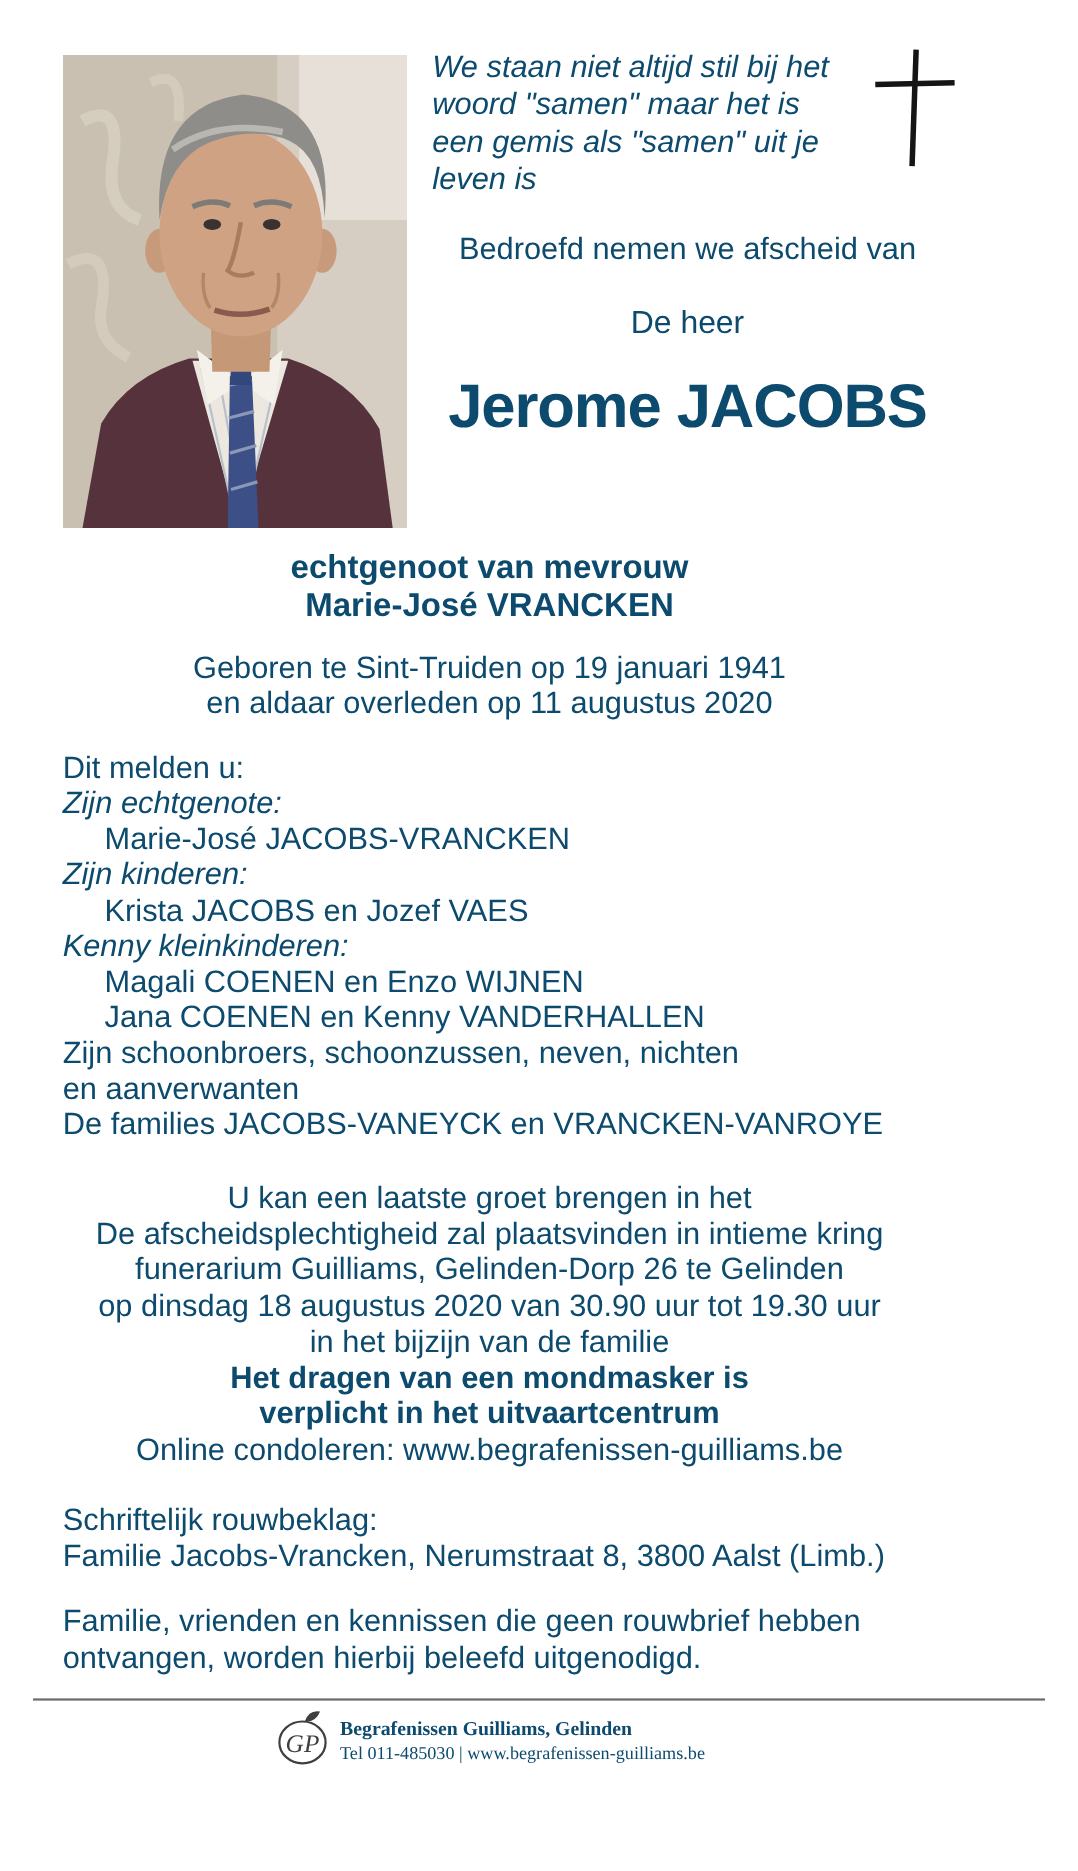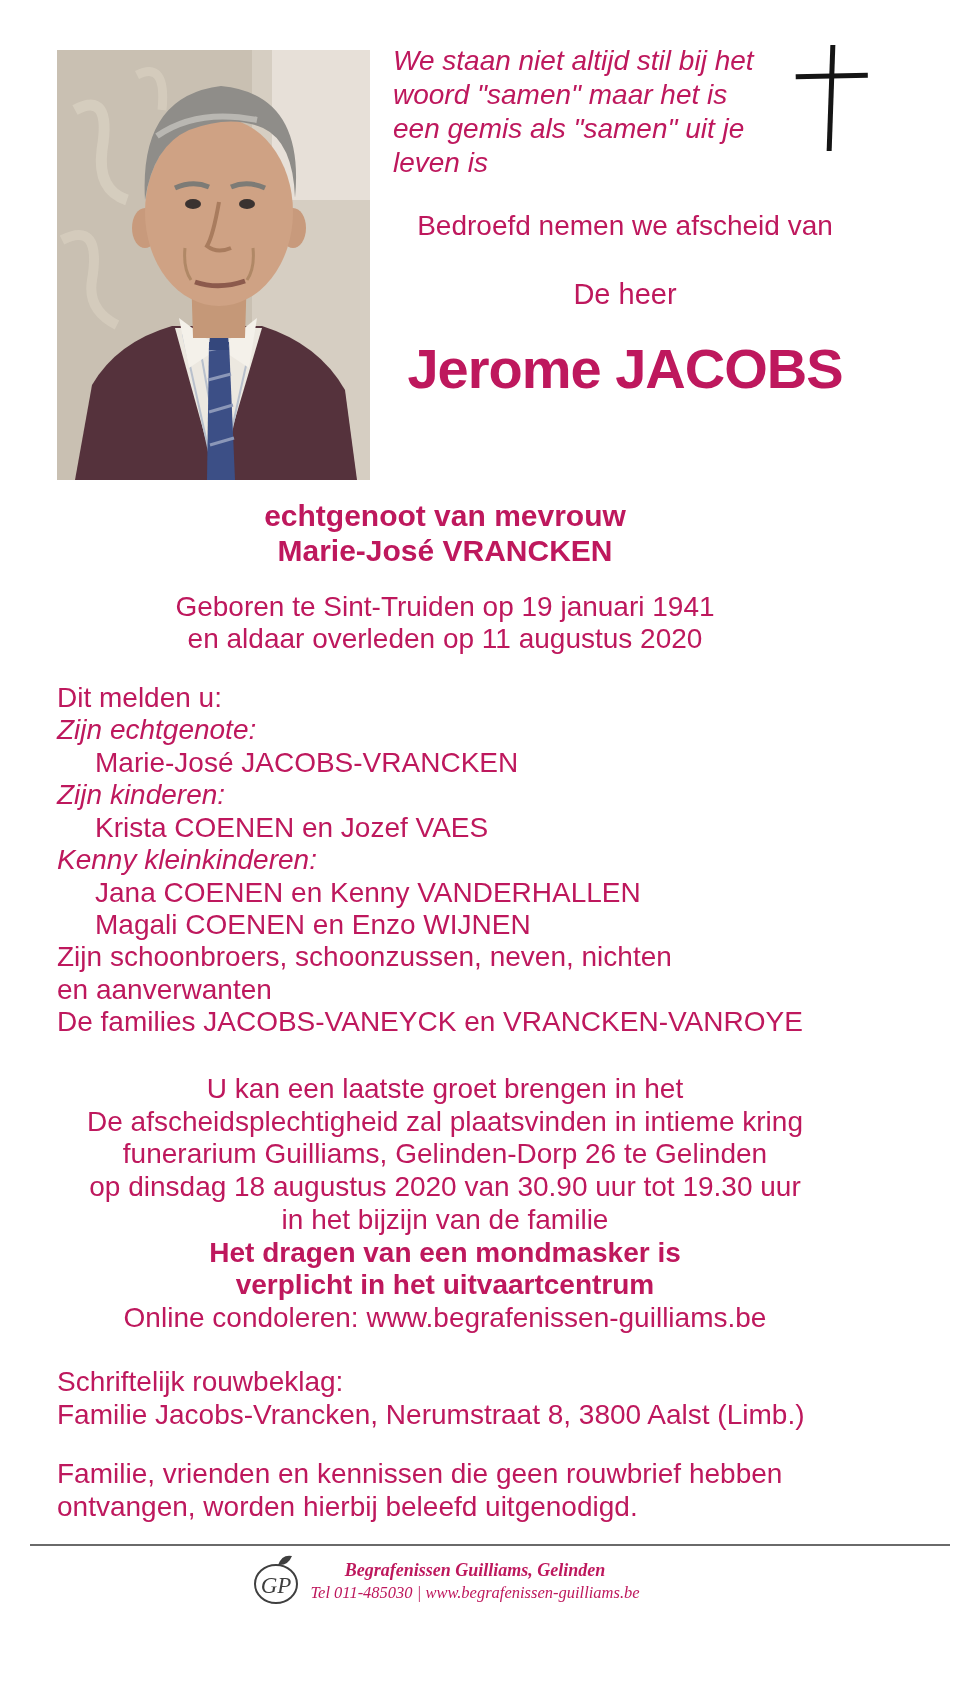--- a/index.html
+++ b/index.html
@@ -1,21 +1,21 @@
 <!DOCTYPE html>
 <html><head>
 <meta charset="utf-8">
 <style>
   html, body { margin: 0; padding: 0; background: #ffffff; }
   .card {
     position: relative;
     width: 980px;
     height: 1701px;
     background: #ffffff;
-    color: #be185d;
+    color: #0c4a6e;
     font-family: "Liberation Sans", sans-serif;
     overflow: hidden;
   }
   .ml { white-space: pre-line; }
 
   
   .header { position: relative; height: 490px; }
   .photo {
     position: absolute; left: 57px; top: 50px;
     width: 313px; height: 430px; overflow: hidden;
@@ -54,21 +54,21 @@
   .closing { margin-top: 26px; margin-left: 57px; margin-right: 60px;
              font-size: 28px; line-height: 1.17; }
 
   
   .divider { margin: 20px 30px 0 30px; border-top: 2px solid #6a6a6a; }
   .footer {
     margin-top: 6px; display: flex; justify-content: center; align-items: center;
     gap: 8px; transform: translateX(-45px);
     font-family: "Liberation Serif", serif;
   }
-  .footer-text { text-align: center; font-style: italic; }
+  .footer-text { text-align: left; }
   .footer-company { font-weight: 700; font-size: 18px; }
   .footer-contact { font-size: 16.5px; margin-top: 2px; }
 </style>
 </head>
 <body>
 
 <div class="card">
 
   <div class="header">
 
@@ -149,25 +149,25 @@
   <div class="centered birth ml">Geboren te Sint-Truiden op 19 januari 1941
 en aldaar overleden op 11 augustus 2020</div>
 
   <div class="family">
     <div>Dit melden u:</div>
 
     <div class="italic">Zijn echtgenote:</div>
     <div class="member">Marie-José JACOBS-VRANCKEN</div>
 
     <div class="italic">Zijn kinderen:</div>
-    <div class="member">Krista COENEN en Jozef VAES</div>
+    <div class="member">Krista JACOBS en Jozef VAES</div>
 
     <div class="italic">Kenny kleinkinderen:</div>
+    <div class="member">Magali COENEN en Enzo WIJNEN</div>
     <div class="member">Jana COENEN en Kenny VANDERHALLEN</div>
-    <div class="member">Magali COENEN en Enzo WIJNEN</div>
 
     <div class="ml">Zijn schoonbroers, schoonzussen, neven, nichten
 en aanverwanten</div>
     <div>De families JACOBS-VANEYCK en VRANCKEN-VANROYE</div>
   </div>
 
   <div class="centered ceremony">
     <div>U kan een laatste groet brengen in het</div>
     <div>De afscheidsplechtigheid zal plaatsvinden in intieme kring</div>
     <div>funerarium Guilliams, Gelinden-Dorp 26 te Gelinden</div>

